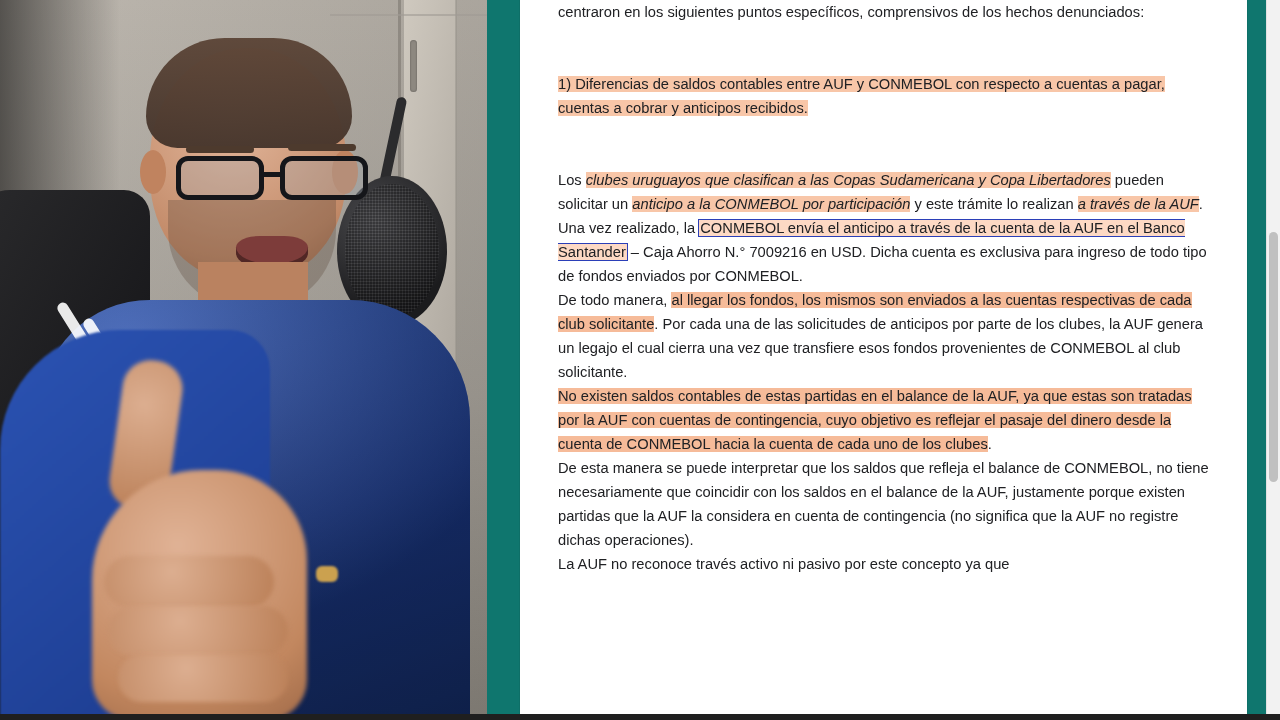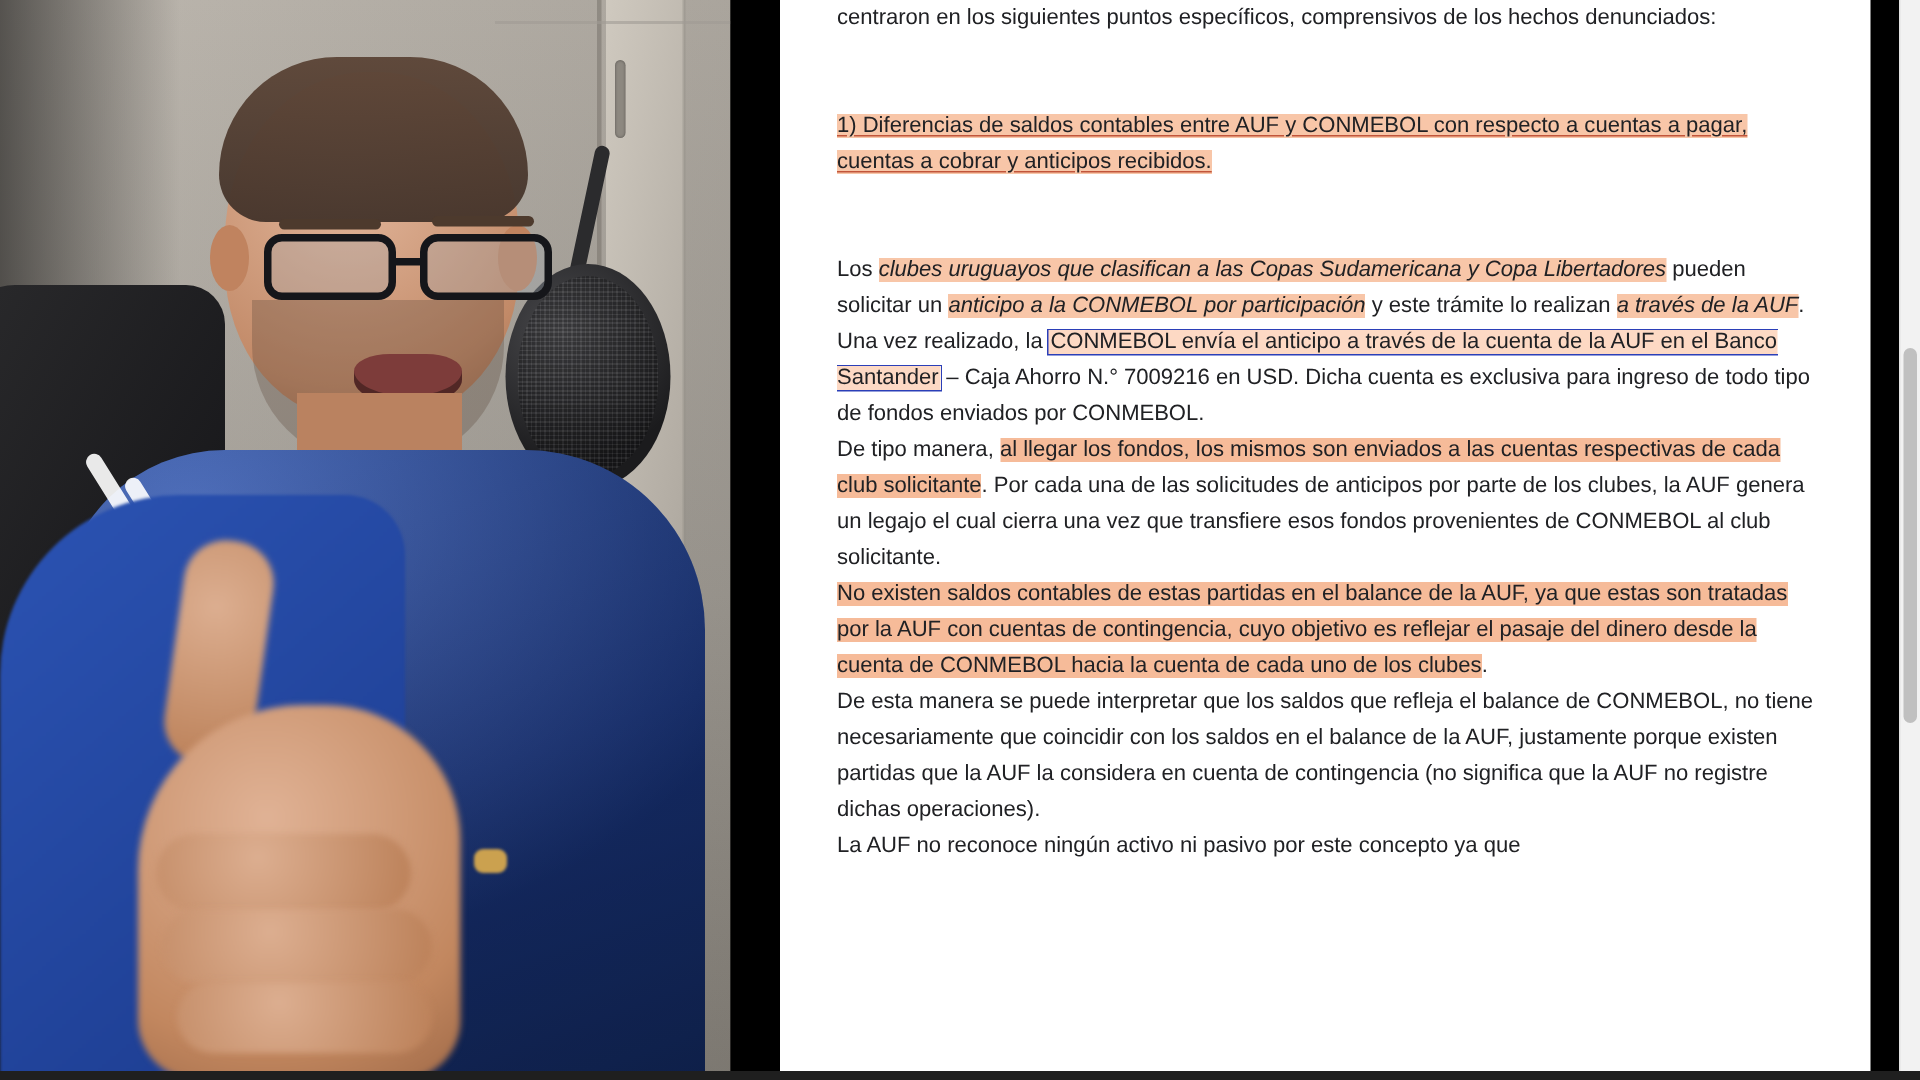--- a/index.html
+++ b/index.html
@@ -206,21 +206,21 @@
   .ring {
     position: absolute; left: 316px; top: 566px;
     width: 22px; height: 16px; border-radius: 6px;
     background: #cba14f; filter: blur(1px);
   }
 
   
   .doc-outer {
     flex: 1 1 auto;
     position: relative;
-    background: #000000;
+    background: #0f766e;
     overflow: hidden;
   }
   .doc-page {
     position: absolute;
     left: 33px; top: 0;
     width: 727px;
     height: 714px;
     background: #ffffff;
     box-shadow: 0 0 0 1px rgba(0,0,0,0.06);
   }
@@ -232,21 +232,21 @@
     font-size: 14.7px;
     line-height: 24px;
   }
   .doc-body p { margin: 0; }
   .gap { height: 24px; }
   .gap-sm { height: 24px; }
 
   
   .hl { background: #f8c6a8; font-style: italic; }
   .hl-strong { background: #f6bb99; }
-  .hl-ul { background: #f8c6a8; text-decoration: underline; text-decoration-color: #c2553a; text-underline-offset: 2px; }
+  .hl-ul { background: #f8c6a8; text-decoration-color: #c2553a; text-underline-offset: 2px; }
   .boxed {
     background: #fdd9c4;
     box-shadow: 0 0 0 1px #2b3fb8;
     padding: 0 1px;
   }
 
   
   .doc-scroll {
     position: absolute; right: 0; top: 0;
     width: 14px; height: 714px;
@@ -343,33 +343,33 @@
         </p>
 
         <div class="gap"></div>
         <div class="gap-sm"></div>
 
         <p>
           <span>Los </span><span class="hl">clubes uruguayos que clasifican a las Copas Sudamericana y Copa Libertadores</span><span> pueden solicitar un </span><span class="hl">anticipo a la CONMEBOL por participación</span><span> y este trámite lo realizan </span><span class="hl">a través de la AUF</span><span>. Una vez realizado, la </span><span class="boxed">CONMEBOL envía el anticipo a través de la cuenta de la AUF en el Banco Santander</span><span> – Caja Ahorro N.° 7009216 en USD. Dicha cuenta es exclusiva para ingreso de todo tipo de fondos enviados por CONMEBOL.</span>
         </p>
 
         <p>
-          <span>De tipo manera, </span><span class="hl-strong">al llegar los fondos, los mismos son enviados a las cuentas respectivas de cada club solicitante</span><span>. Por cada una de las solicitudes de anticipos por parte de los clubes, la AUF genera un legajo el cual cierra una vez que transfiere esos fondos provenientes de CONMEBOL al club solicitante.</span>
+          <span>De todo manera, </span><span class="hl-strong">al llegar los fondos, los mismos son enviados a las cuentas respectivas de cada club solicitante</span><span>. Por cada una de las solicitudes de anticipos por parte de los clubes, la AUF genera un legajo el cual cierra una vez que transfiere esos fondos provenientes de CONMEBOL al club solicitante.</span>
         </p>
 
         <p>
           <span class="hl-strong">No existen saldos contables de estas partidas en el balance de la AUF, ya que estas son tratadas por la AUF con cuentas de contingencia, cuyo objetivo es reflejar el pasaje del dinero desde la cuenta de CONMEBOL hacia la cuenta de cada uno de los clubes</span><span>.</span>
         </p>
 
         <p>
           <span>De esta manera se puede interpretar que los saldos que refleja el balance de CONMEBOL, no tiene necesariamente que coincidir con los saldos en el balance de la AUF, justamente porque existen partidas que la AUF la considera en cuenta de contingencia (no significa que la AUF no registre dichas operaciones).</span>
         </p>
 
         <p>
-          <span>La AUF no reconoce ningún activo ni pasivo por este concepto ya que</span>
+          <span>La AUF no reconoce través activo ni pasivo por este concepto ya que</span>
         </p>
 
       </div>
     </div>
 
     <div class="doc-scroll">
       <div class="doc-scroll-thumb"></div>
     </div>
   </div>
 

